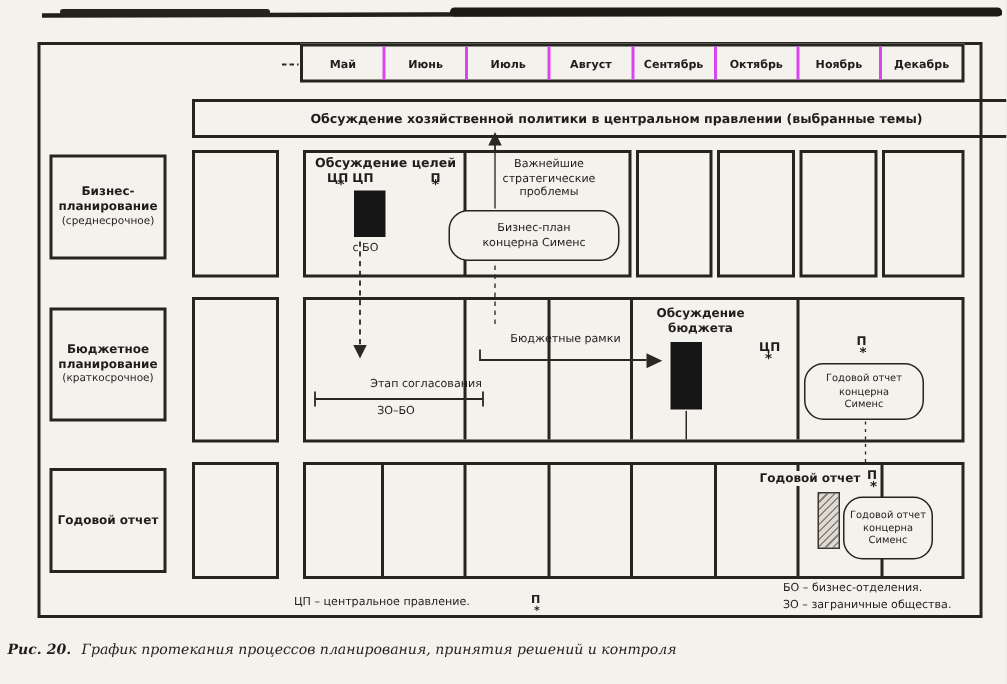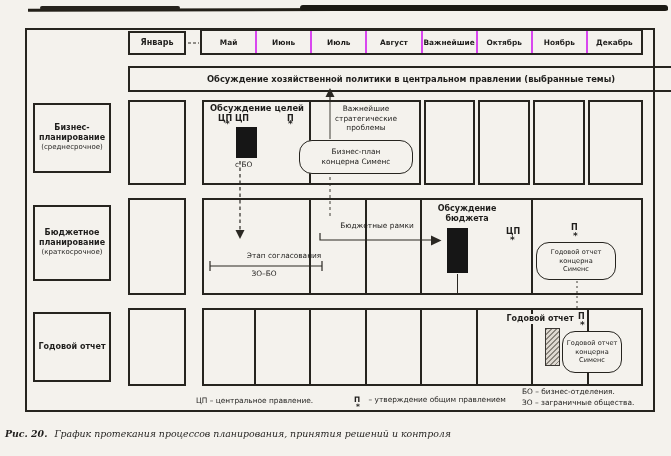--- a/index.html
+++ b/index.html
@@ -36,27 +36,26 @@
 <body>
 
 <div id="scan">
 
   <div class="abs" style="left:28px;top:8px;width:640px;height:3px;background:#232019;transform:rotate(-0.15deg);"></div>
   <div class="abs" style="left:300px;top:5px;width:368px;height:6px;border-radius:3px;background:#1b1913;"></div>
   <div class="abs" style="left:40px;top:6px;width:140px;height:4px;border-radius:2px;background:#26231d;"></div>
 
   <div class="box" style="left:25px;top:28px;width:630px;height:384px;"></div>
 
-  <div class="box flexc b fs8" style="left:128px;top:31px;width:58px;height:24px;z-index:3;">Январь</div>
   <div class="months">
     <div class="month">Май</div>
     <div class="month">Июнь</div>
     <div class="month">Июль</div>
     <div class="month">Август</div>
-    <div class="month">Важнейшие</div>
+    <div class="month">Сентябрь</div>
     <div class="month">Октябрь</div>
     <div class="month">Ноябрь</div>
     <div class="month">Декабрь</div>
   </div>
 
   <div class="box flexc b fs85" style="left:128px;top:66px;width:566px;height:26px;z-index:3;">Обсуждение хозяйственной политики в центральном правлении (выбранные темы)</div>
 
   <div class="box" style="left:33px;top:103px;width:78px;height:70px;display:flex;flex-direction:column;align-items:center;justify-content:center;text-align:center;padding:17px;">
     <div class="b fs8">Бизнес-планирование</div>
     <div class="fs7">(среднесрочное)</div>
@@ -138,21 +137,20 @@
     <div class="fs65">концерна</div>
     <div class="fs65">Сименс</div>
   </div>
 
   <div class="t fs75" style="left:196px;top:396px;">ЦП – центральное правление.</div>
   <div class="t fs75" style="left:354px;top:395px;">
     <span style="position:relative;display:inline-block;">
       <span class="b">П</span>
       <span style="position:absolute;left:2px;top:7px;font-weight:bold;">*</span>
     </span>
-    <span style="margin-left:6px;">– утверждение общим правлением</span>
   </div>
   <div class="t fs75" style="left:522px;top:387px;">БО – бизнес-отделения.</div>
   <div class="t fs75" style="left:522px;top:398px;">ЗО – заграничные общества.</div>
 
   <div class="t caption" style="left:5px;top:428px;width:560px;">
     <span class="b">Рис. 20.</span>
     <span style="margin-left:4px;">График протекания процессов планирования, принятия решений и контроля</span>
   </div>
 
   <svg width="671" height="456" style="position:absolute;left:0;top:0;z-index:5;">

